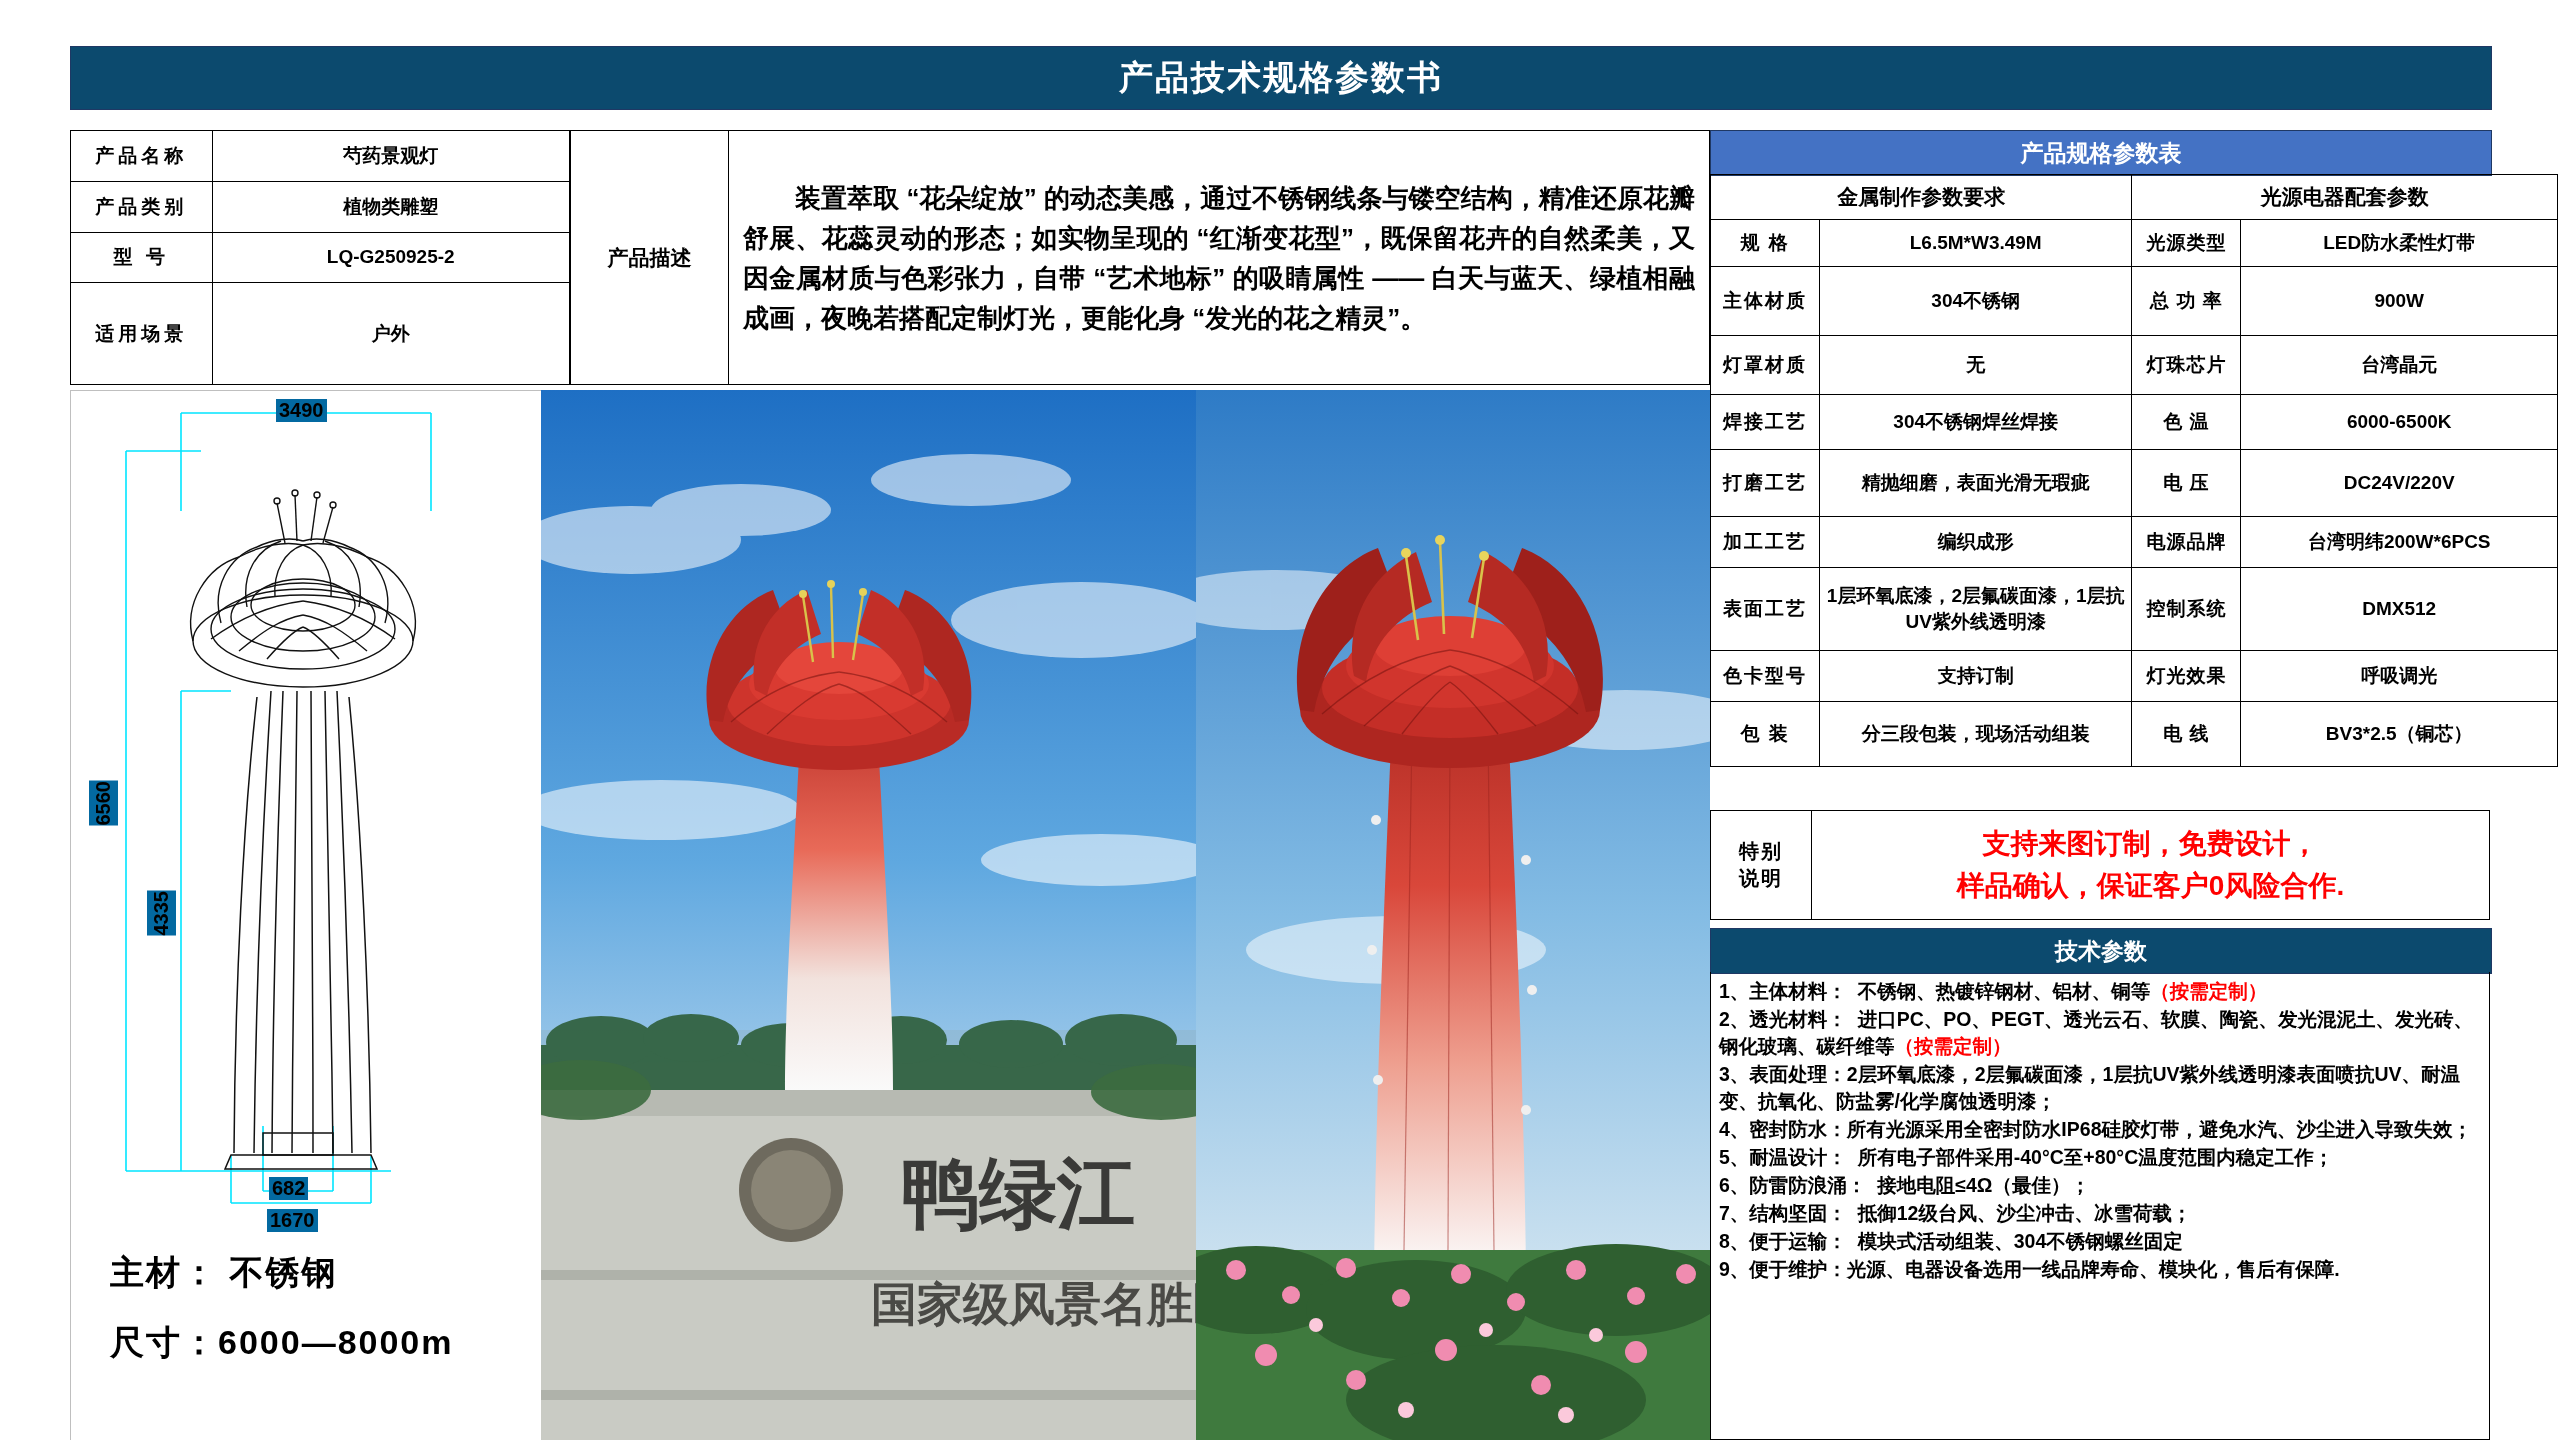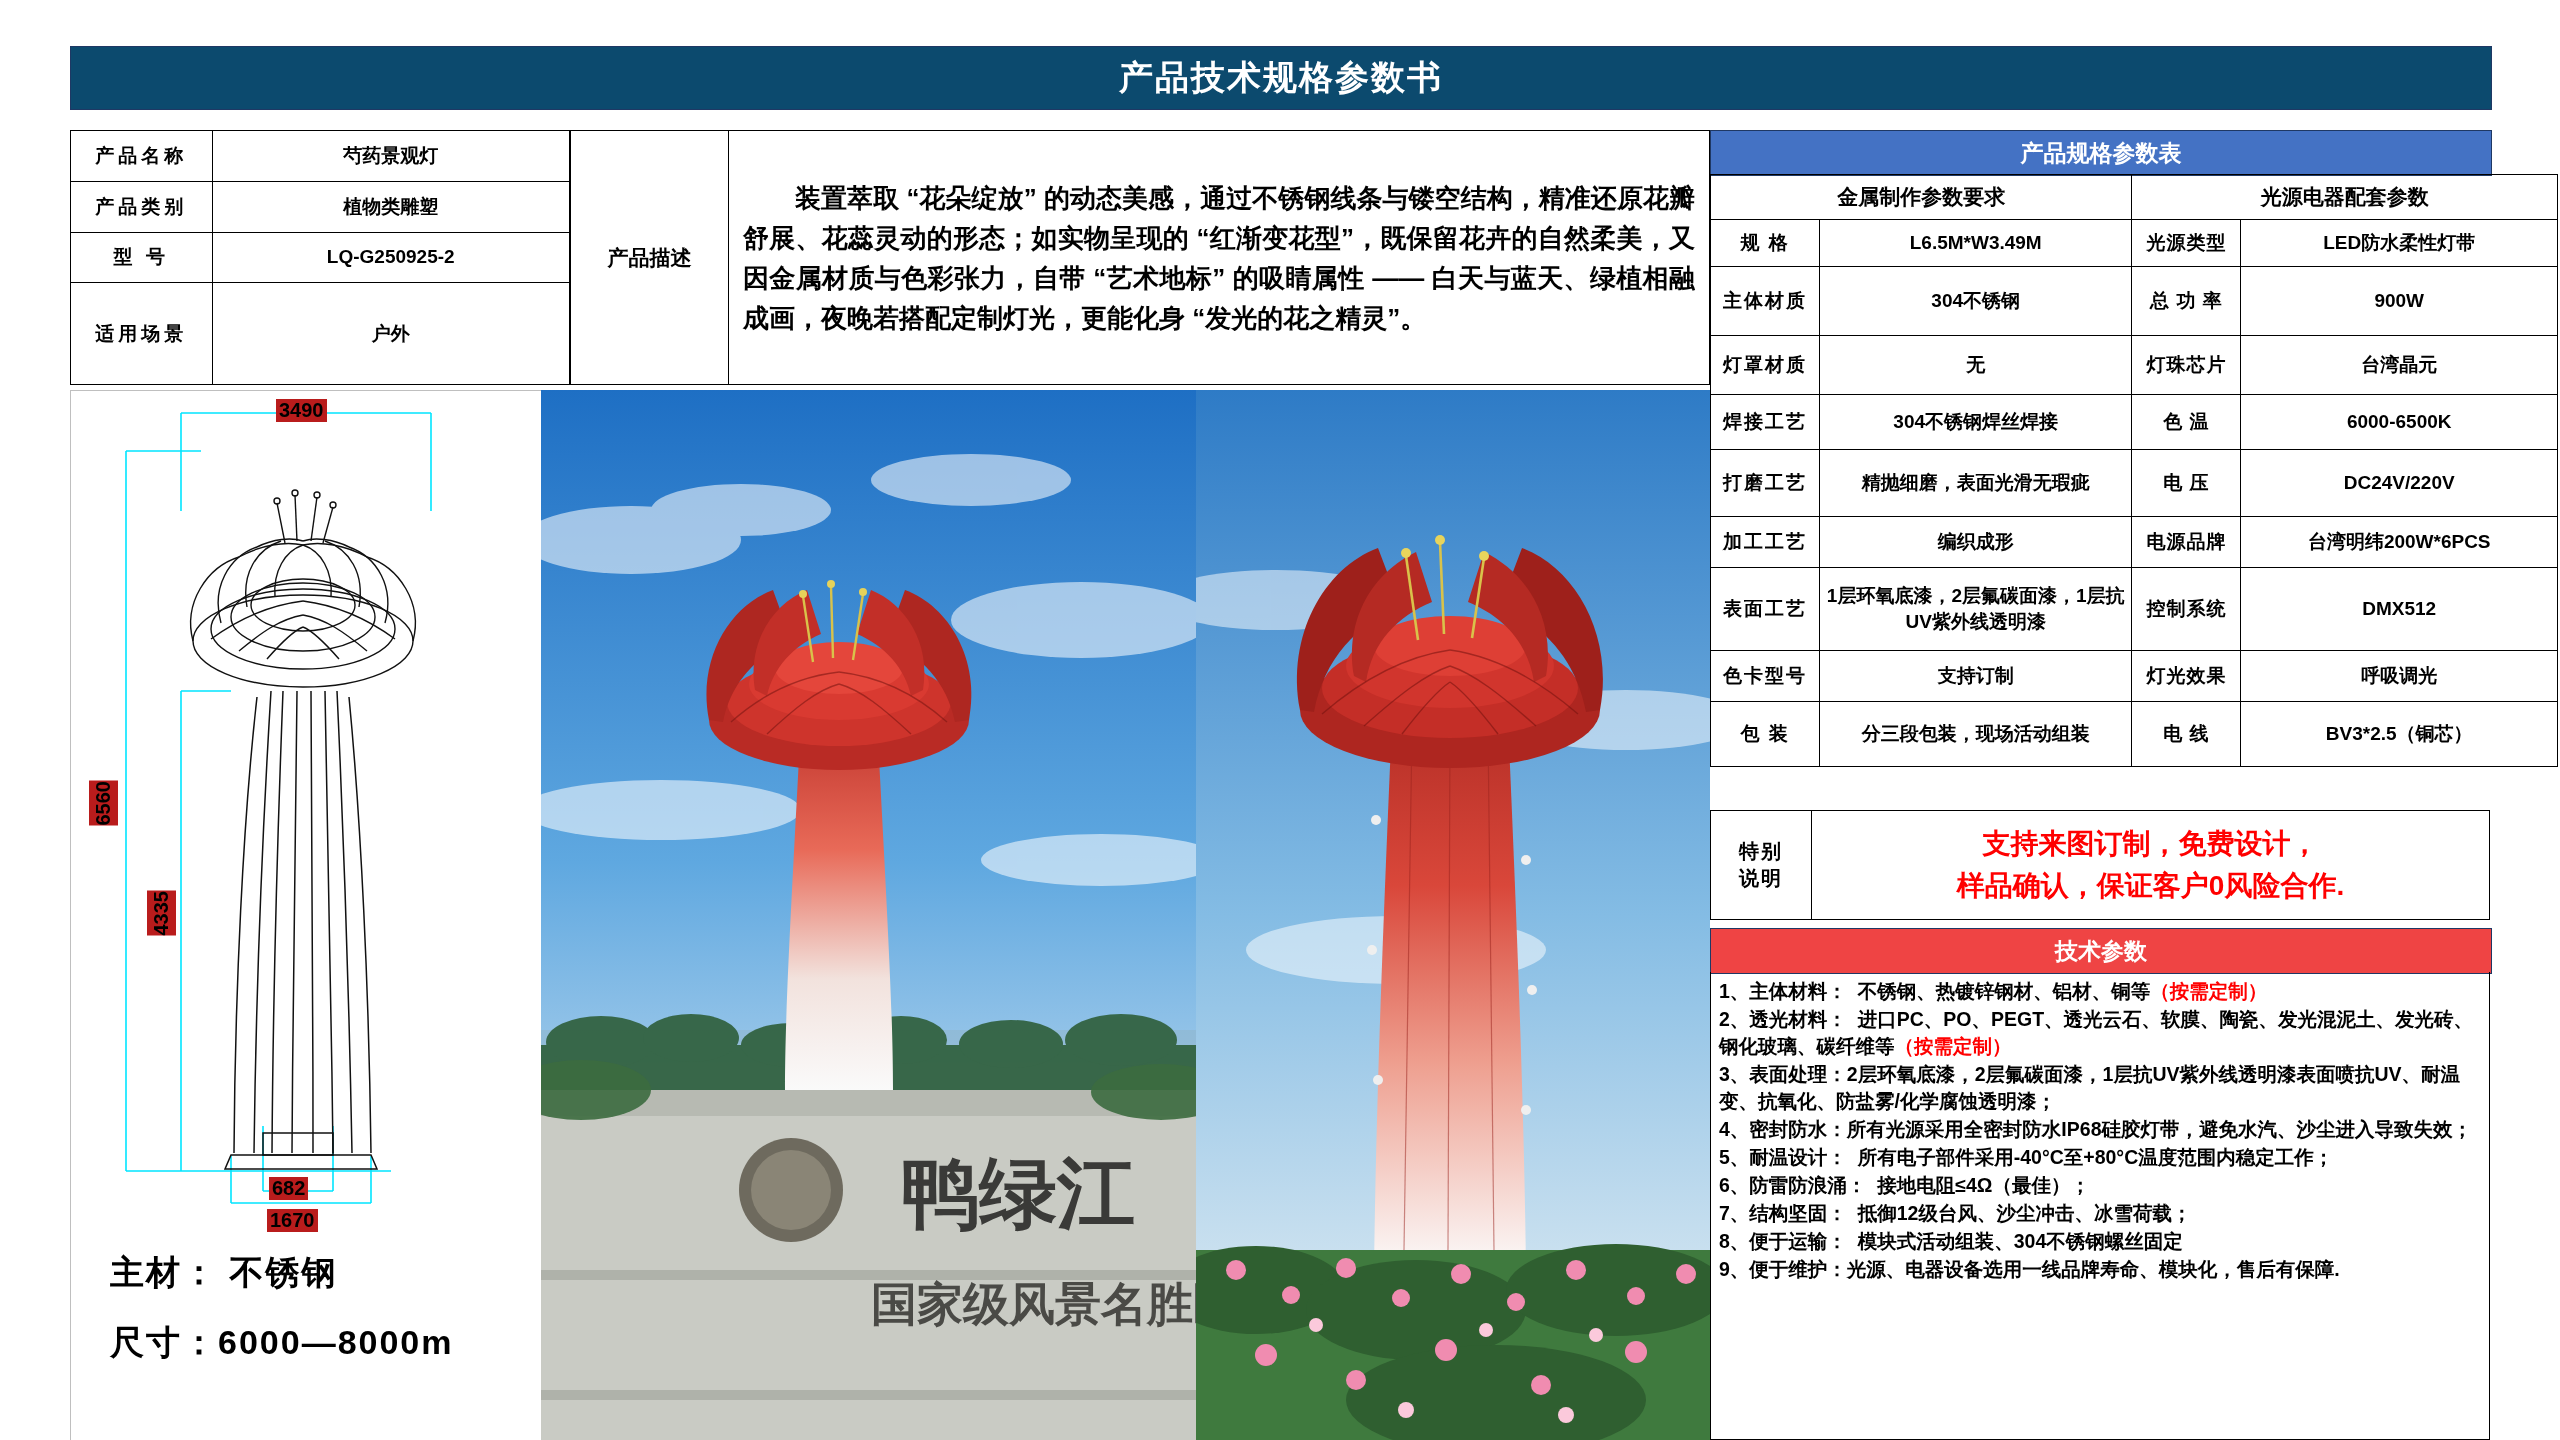--- a/index.html
+++ b/index.html
@@ -45,21 +45,21 @@
 
   
   #noteWrap{position:absolute;left:1710px;top:810px;width:780px;height:110px;}
   #noteWrap table{width:100%;height:100%;}
   #noteWrap .nk{width:98px;font-size:20px;letter-spacing:2px;}
   #noteWrap .nv{color:#FF0000;font-size:28px;font-weight:bold;line-height:42px;padding:4px 8px;}
 
   
   #techHead{
     position:absolute;left:1710px;top:928px;width:780px;height:44px;
-    background:#ef4444;color:#fff;border:1px solid #1F3864;
+    background:#0c4a6e;color:#fff;border:1px solid #1F3864;
     display:flex;align-items:center;justify-content:center;font-size:23px;font-weight:bold;
   }
   #techBody{
     position:absolute;left:1710px;top:972px;width:780px;height:468px;
     border-left:1px solid #000;border-right:1px solid #000;border-bottom:1px solid #000;
     padding:6px 8px 0 8px;box-sizing:border-box;font-size:19.5px;line-height:27px;font-weight:bold;
     overflow:hidden;
   }
   #techBody p{margin:0 0 1px 0;}
   .red{color:#FF0000;}
@@ -70,21 +70,21 @@
   #photo2{position:absolute;left:1196px;top:390px;width:514px;height:1050px;overflow:hidden;}
 
   
   #leftStrip{position:absolute;left:70px;top:390px;width:26px;height:1050px;background:#4472C4;}
 
   .capt{position:absolute;left:110px;font-size:34px;font-weight:bold;letter-spacing:2px;}
   #capt1{top:1250px;}
   #capt2{top:1320px;text-align:center;}
 
   
-  .dim{position:absolute;font-size:20px;font-weight:bold;color:#000;background:#b91c1c;padding:0 3px;}
+  .dim{position:absolute;font-size:20px;font-weight:bold;color:#000;background:#0369a1;padding:0 3px;}
   .vdim{writing-mode:vertical-rl;transform:rotate(180deg);}
 </style>
 </head>
 <body>
 
 <div id="sheet">
 
   <div id="title">产品技术规格参数书</div>
 
   <table id="info">

